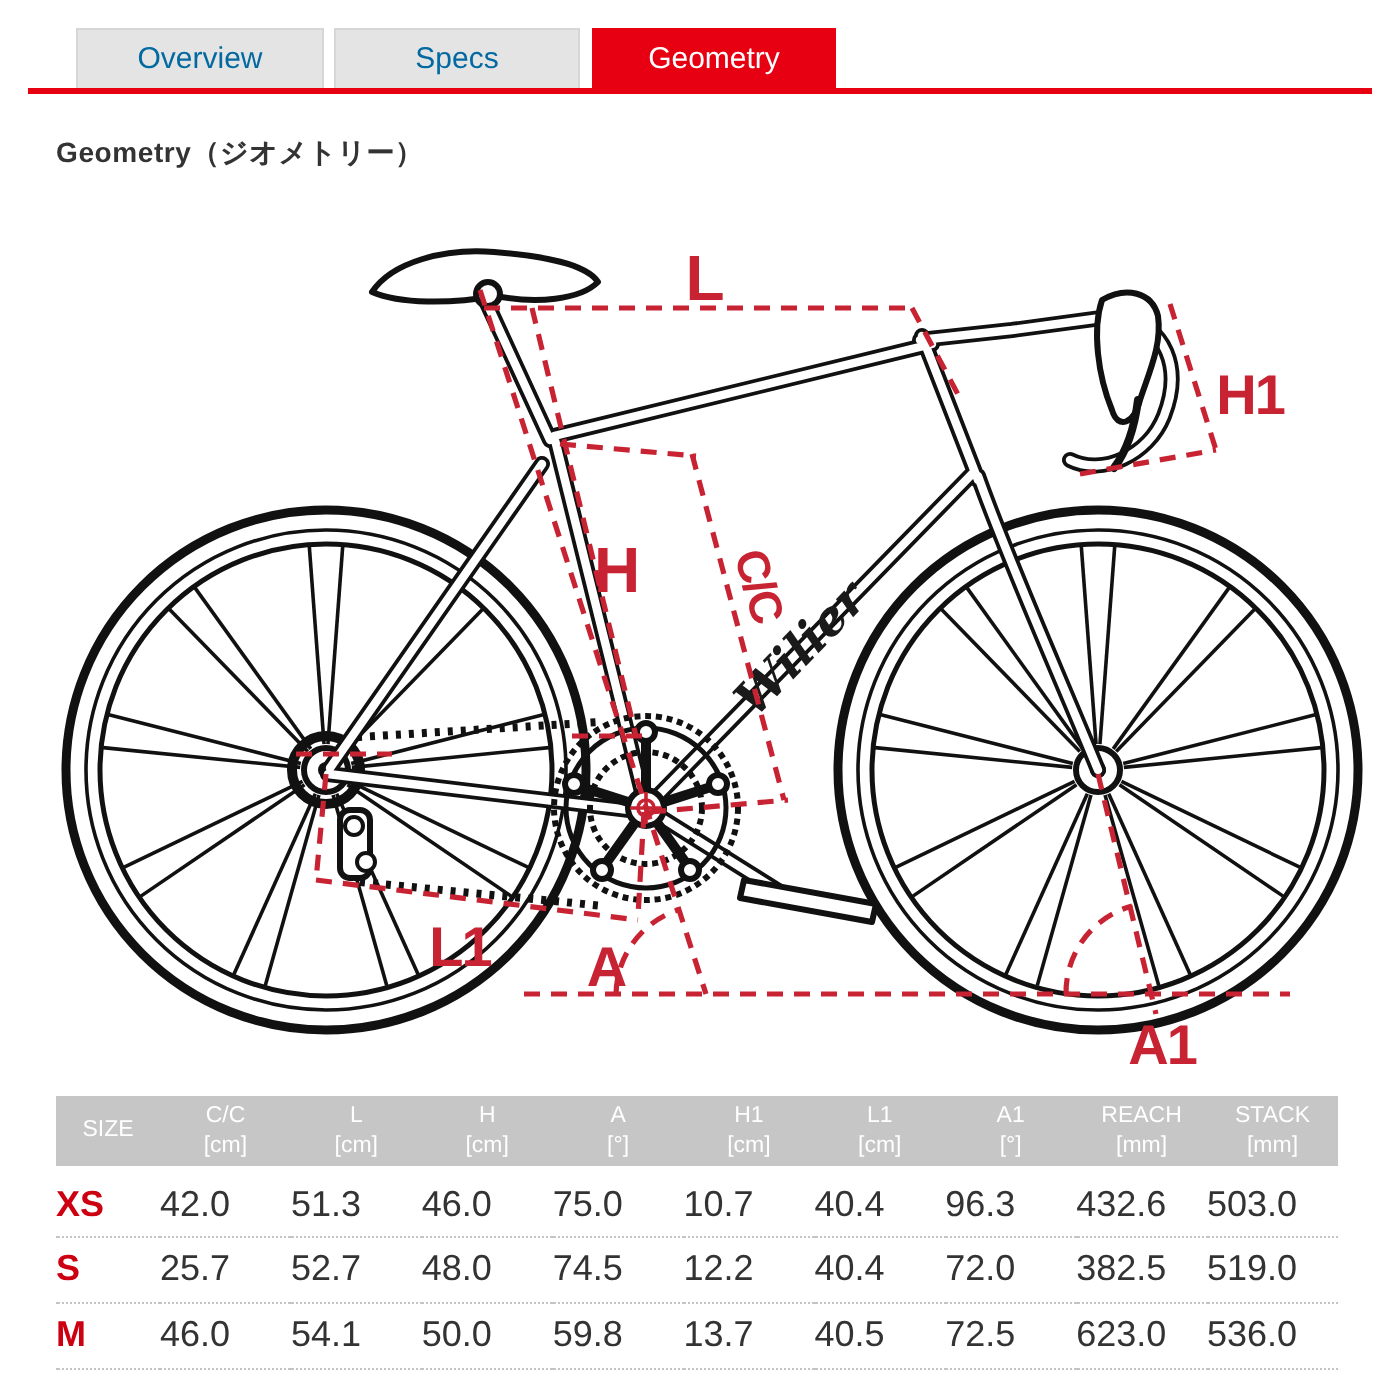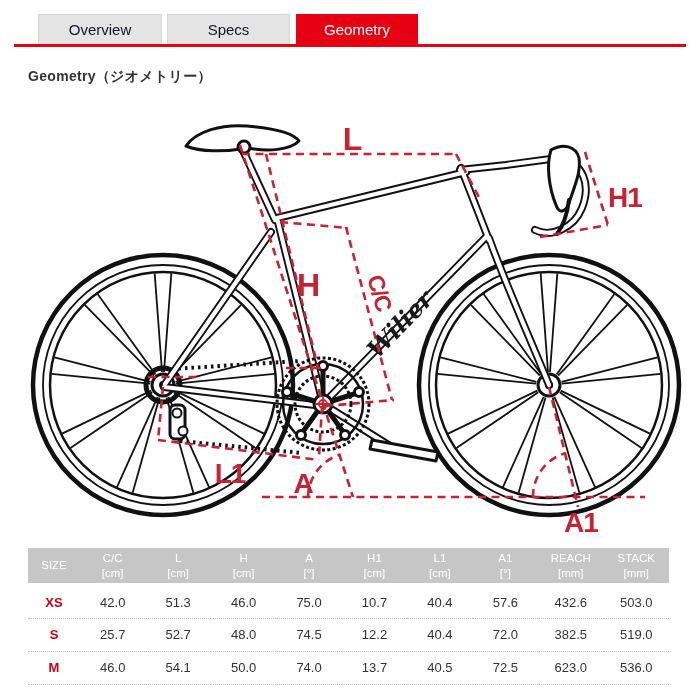--- a/index.html
+++ b/index.html
@@ -7,21 +7,21 @@
     --anno:#c82333;
     --size-red:#cc0011;
     --hdr-gray:#c6c6c6;
   }
   *{margin:0;padding:0;box-sizing:border-box}
   html,body{background:#fff;font-family:"Liberation Sans",sans-serif}
   .page{position:relative;width:697px;height:690px;background:#fff;overflow:hidden}
 
   
   .tab{position:absolute;top:14px;height:31px;display:flex;align-items:center;justify-content:center;
-       font-size:15px;color:#0f172a;background:#e4e4e4;border:1px solid #d6d6d6;cursor:pointer}
+       font-size:15px;color:#0369a1;background:#e4e4e4;border:1px solid #d6d6d6;cursor:pointer}
   .tab.active{background:var(--red);color:#fff;border:1px solid var(--red)}
   .tab-underline{position:absolute;left:14px;width:672px;top:44px;height:3px;background:var(--red)}
 
   
   .heading{position:absolute;left:28px;top:68px;font-size:14px;font-weight:bold;color:#333;letter-spacing:.3px}
 
   
   .diagram{position:absolute;left:0;top:108px;width:697px;height:440px}
   .tubeB{fill:none;stroke:#111;stroke-width:8;stroke-linecap:round;stroke-linejoin:round}
   .tubeW{fill:none;stroke:#fff;stroke-width:4.2;stroke-linecap:round;stroke-linejoin:round}
@@ -33,21 +33,21 @@
   .anno{fill:none;stroke:var(--anno);stroke-width:2.6;stroke-dasharray:8 5.5}
   .anno-label{fill:var(--anno);font-family:"Liberation Sans",sans-serif;font-weight:bold;letter-spacing:-1px}
   .brand{fill:#1a1a1a;font-family:"DejaVu Serif",serif;font-style:italic;font-weight:bold}
   .spokes line{stroke:#111;stroke-width:1.8}
 
   
   .geo-table{position:absolute;left:28px;top:548px;width:641px;border-collapse:collapse;table-layout:fixed}
   .geo-table col.c-size{width:52px}
   .geo-table thead th{background:var(--hdr-gray);color:#fff;font-weight:normal;font-size:11.5px;
        line-height:1.3;height:37px;text-align:center;vertical-align:middle;padding:2px 0}
-  .geo-table tbody td{height:33px;text-align:center;vertical-align:middle;font-size:13px;color:#333;
+  .geo-table tbody td{height:33px;vertical-align:middle;font-size:18px;color:#333;
        border-bottom:1px dotted #c4c4c4}
   .geo-table tbody tr:first-child td{border-top:4px solid #fff}
   .geo-table td.size-cell{color:var(--size-red);font-weight:bold}
 </style>
 </head>
 <body>
 
 <div class="page">
 
   <div class="tab" style="left:38px;width:124px">Overview</div>
@@ -241,42 +241,42 @@
     </thead>
     <tbody id="tbody">
         <tr>
           <td class="size-cell">XS</td>
           <td>42.0</td>
           <td>51.3</td>
           <td>46.0</td>
           <td>75.0</td>
           <td>10.7</td>
           <td>40.4</td>
-          <td>57.6</td>
+          <td>96.3</td>
           <td>432.6</td>
           <td>503.0</td>
         </tr>
         <tr>
           <td class="size-cell">S</td>
           <td>25.7</td>
           <td>52.7</td>
           <td>48.0</td>
           <td>74.5</td>
           <td>12.2</td>
           <td>40.4</td>
           <td>72.0</td>
           <td>382.5</td>
           <td>519.0</td>
         </tr>
         <tr>
           <td class="size-cell">M</td>
           <td>46.0</td>
           <td>54.1</td>
           <td>50.0</td>
-          <td>74.0</td>
+          <td>59.8</td>
           <td>13.7</td>
           <td>40.5</td>
           <td>72.5</td>
           <td>623.0</td>
           <td>536.0</td>
         </tr>
       </tbody>
   </table>
 
 </div>

